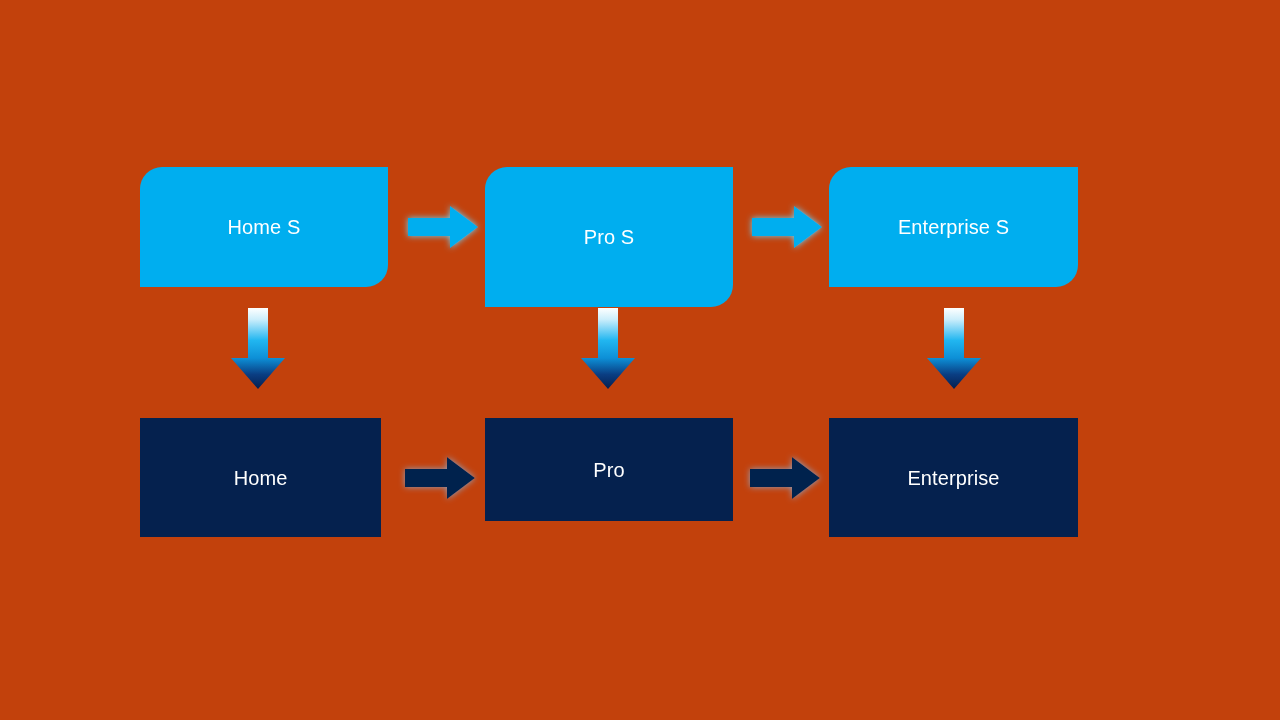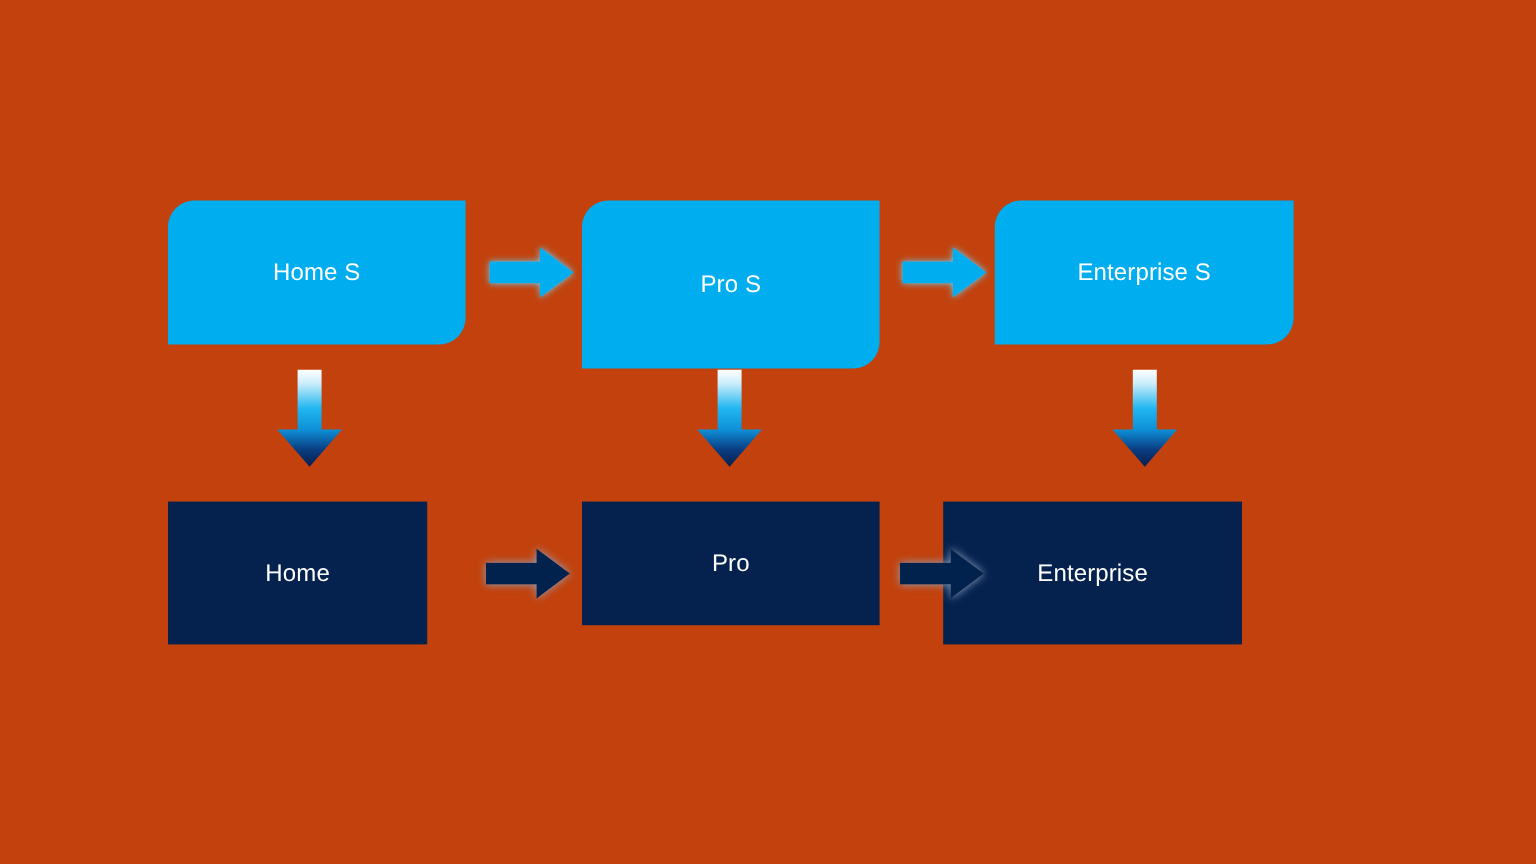--- a/index.html
+++ b/index.html
@@ -159,29 +159,29 @@
           <stop offset="40%" stop-color="#21B6F0"></stop>
           <stop offset="62%" stop-color="#0D8FD6"></stop>
           <stop offset="82%" stop-color="#0A3E83"></stop>
           <stop offset="100%" stop-color="#061E4E"></stop>
         </linearGradient>
       </defs>
       <polygon points="20,0 40,0 40,50 57,50 30,81 3,50 20,50" fill="url(#vgradC)"></polygon>
     </svg>
   </div>
 
-  <div class="node node-bottom" style="left:140px;top:418px;width:216px;height:119px;background:#05214E;">
+  <div class="node node-bottom" style="left:140px;top:418px;width:241px;height:119px;background:#05214E;">
     <span class="node-label">Home</span>
   </div>
 
   <div class="node node-bottom" style="left:485px;top:418px;width:248px;height:103px;background:#05214E;">
     <span class="node-label">Pro</span>
   </div>
 
-  <div class="node node-bottom" style="left:786px;top:418px;width:249px;height:119px;background:#05214E;">
+  <div class="node node-bottom" style="left:829px;top:418px;width:249px;height:119px;background:#05214E;">
     <span class="node-label">Enterprise</span>
   </div>
 
   <div class="harrow" style="left:404px;top:454px;">
     <svg viewBox="0 0 72 48" xmlns="http://www.w3.org/2000/svg">
       <defs>
         <filter id="glowNavyA" x="-60%" y="-60%" width="220%" height="220%">
           <feDropShadow dx="0" dy="0" stdDeviation="3.4" flood-color="#8EA6C4" flood-opacity="0.95"></feDropShadow>
         </filter>
       </defs>

